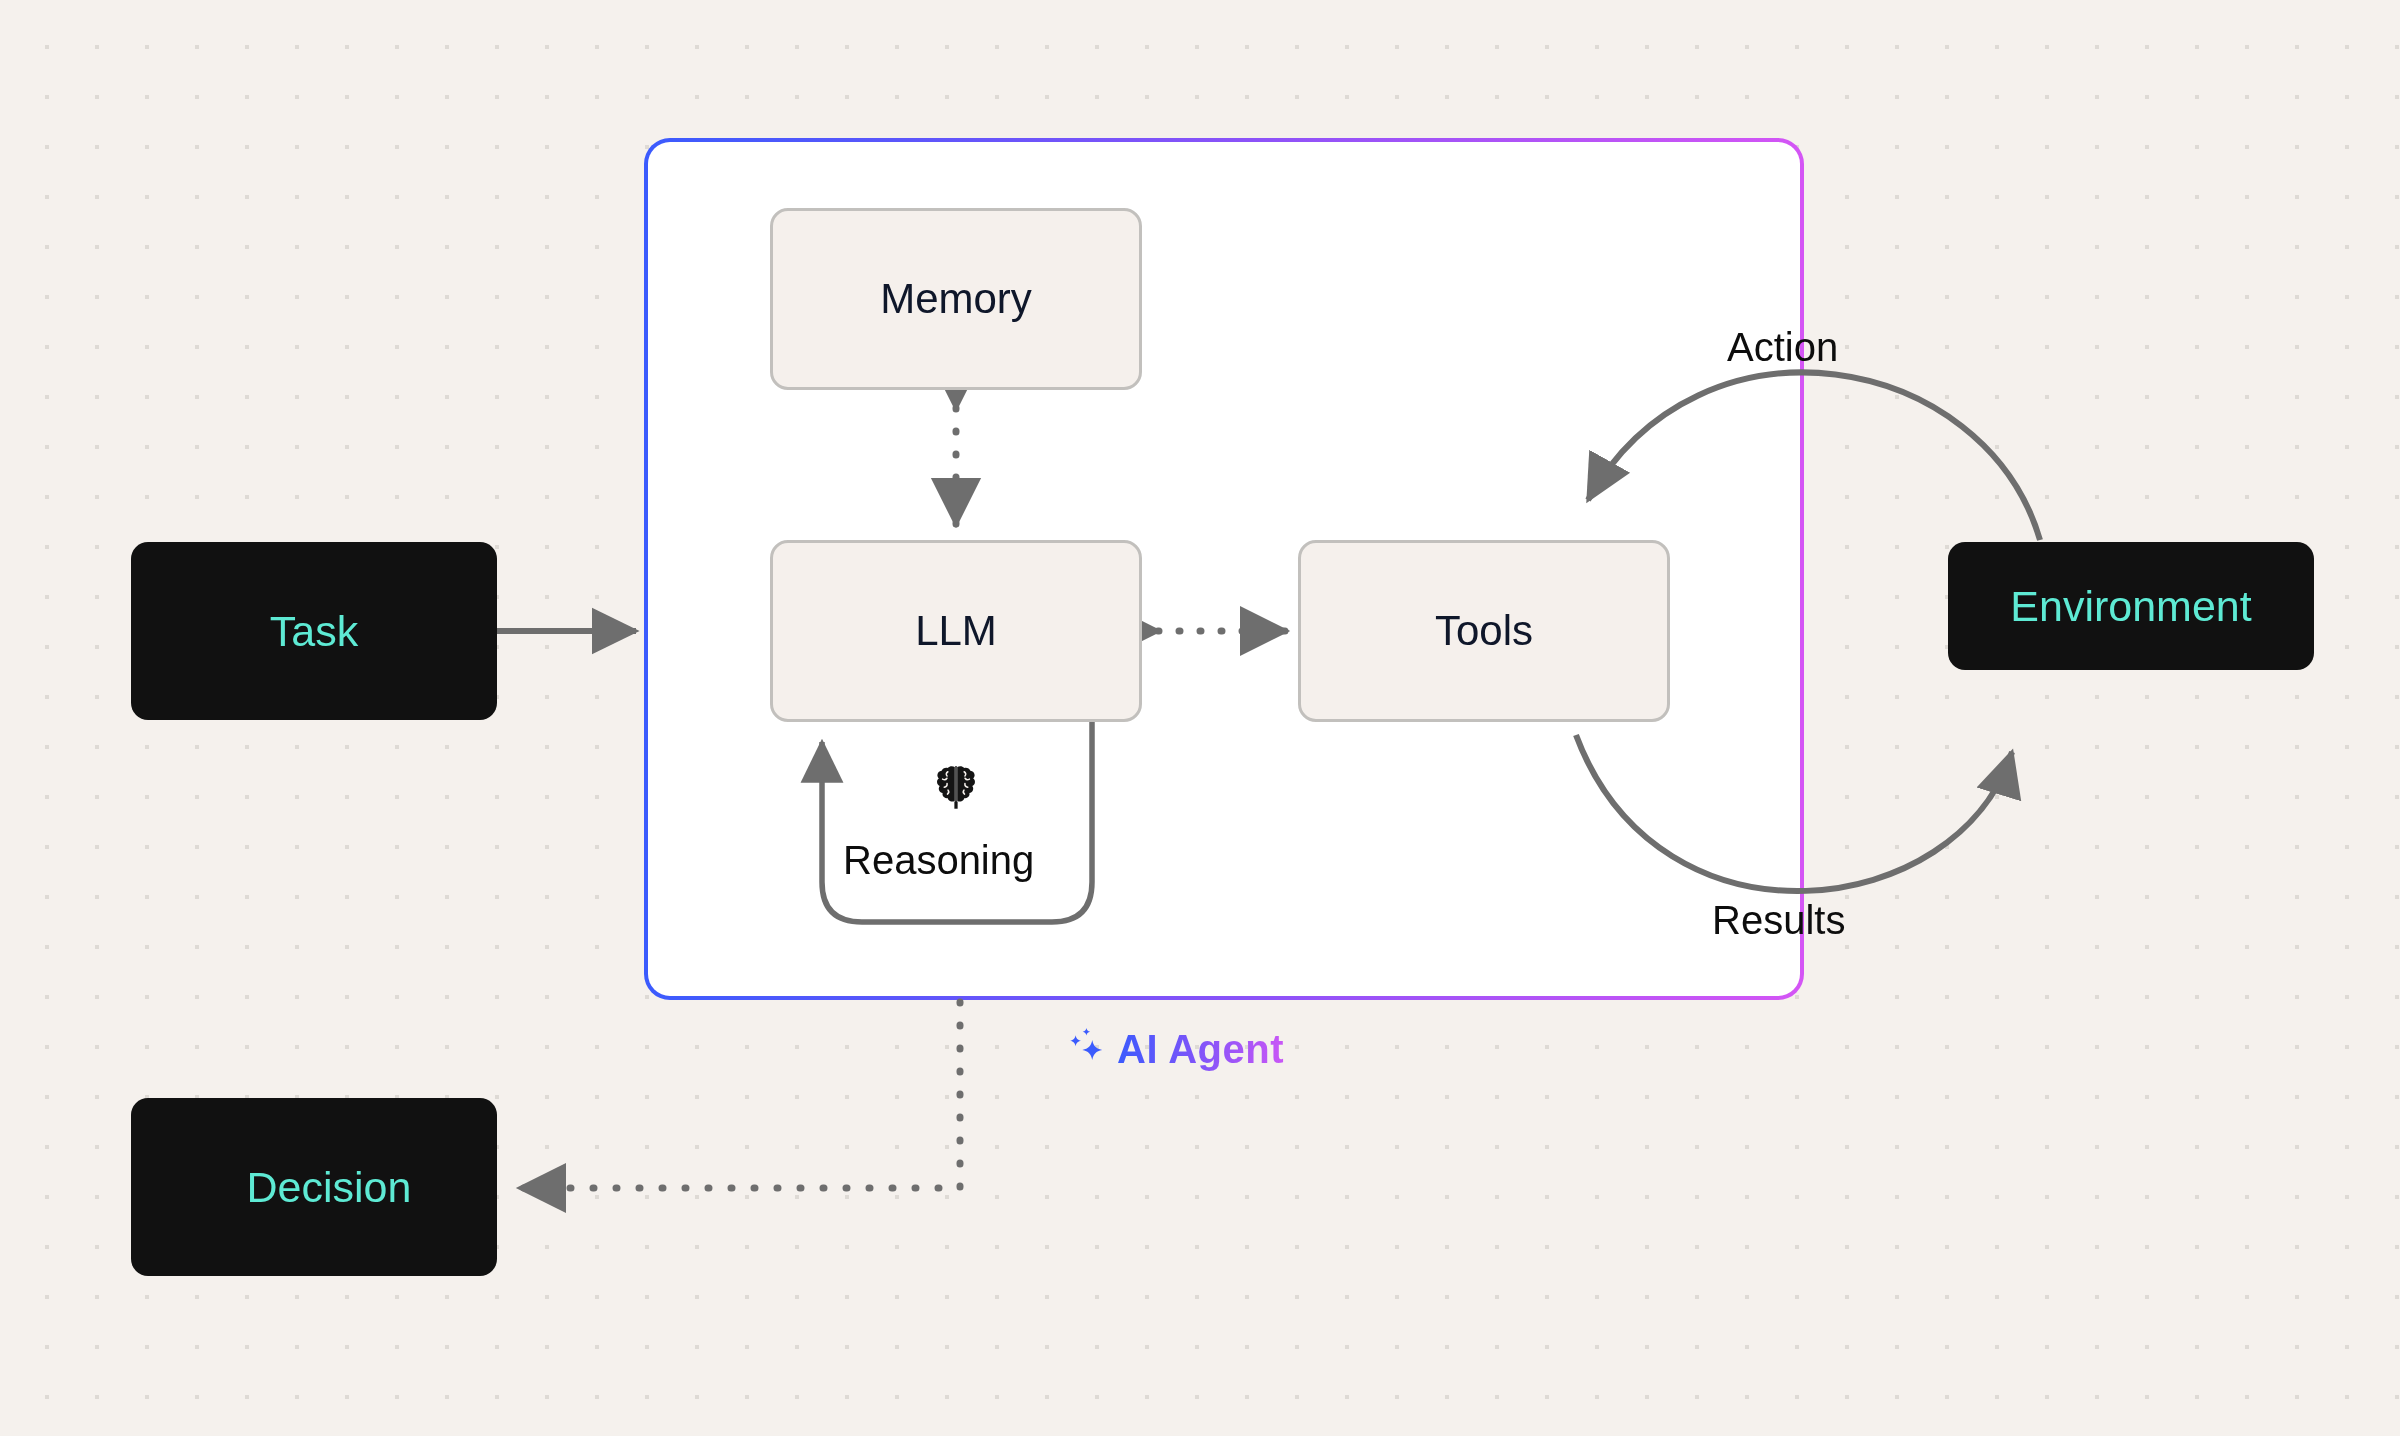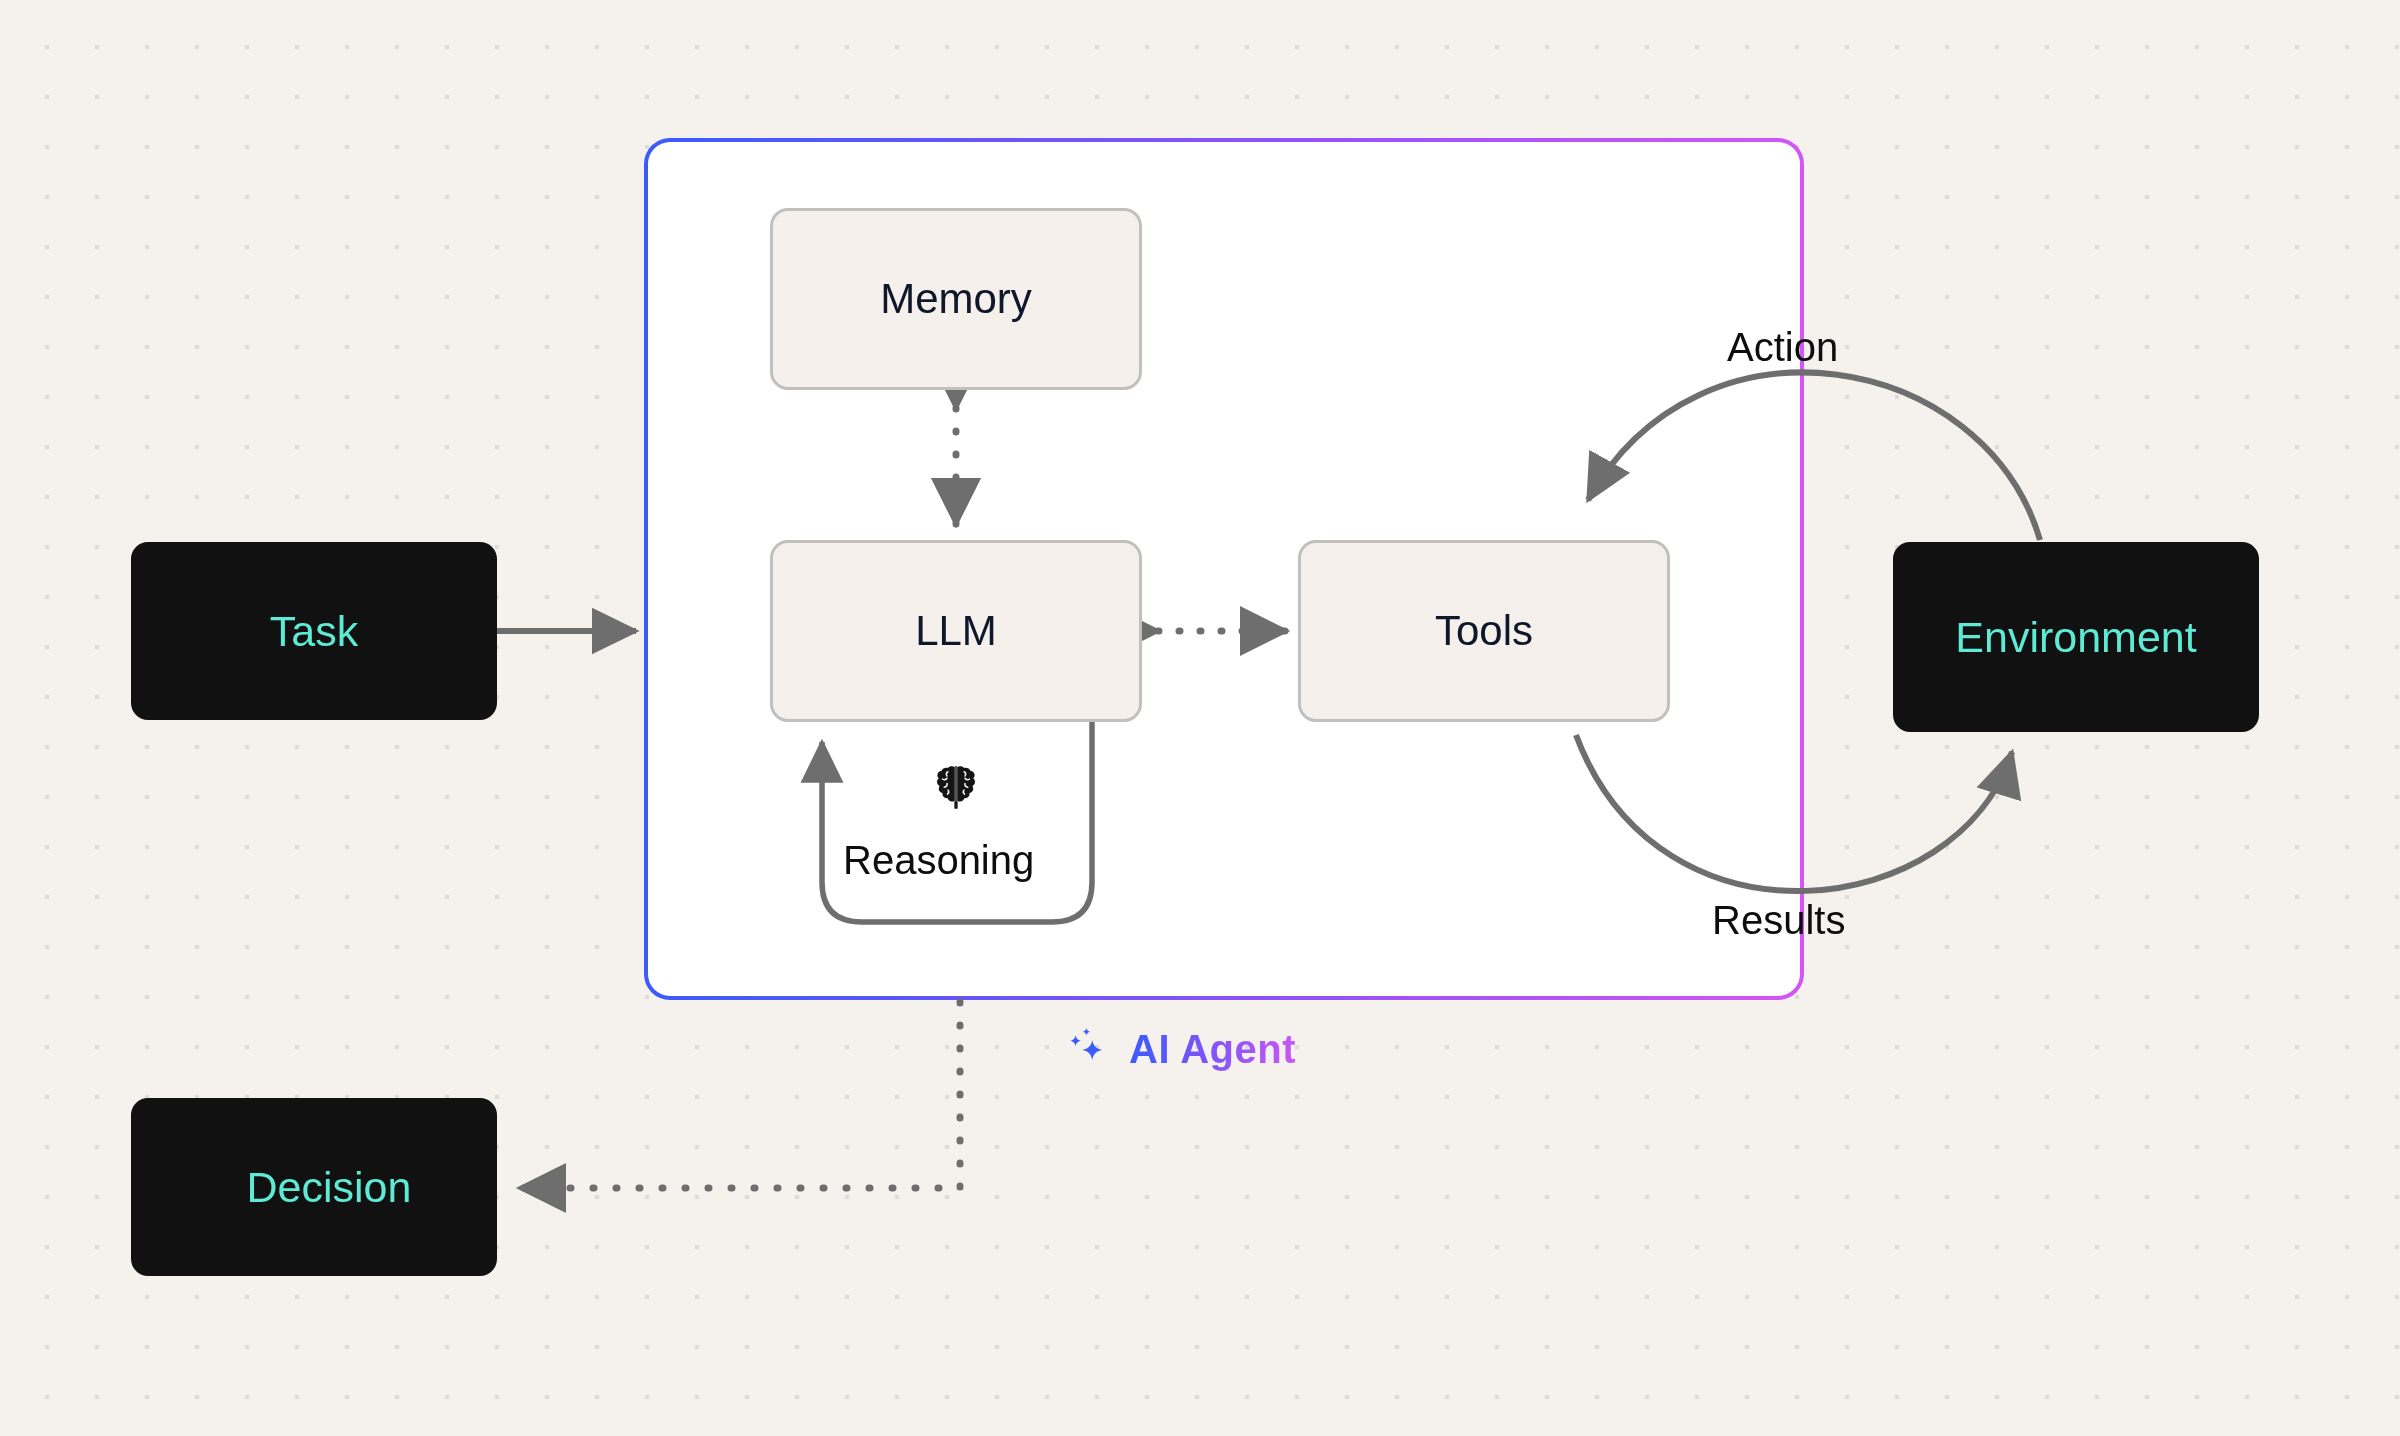--- a/index.html
+++ b/index.html
@@ -78,21 +78,21 @@
     justify-content: center;
     box-sizing: border-box;
   }
   .node-dark span {
     color: #5eead4;
     font-size: 43px;
     font-family: "Liberation Sans", sans-serif;
   }
   #node-task        { left: 131px;  top: 542px;  width: 366px; height: 178px; }
   #node-decision    { left: 131px;  top: 1098px; width: 366px; height: 178px; padding-left: 30px; }
-  #node-environment { left: 1893px; top: 542px;  width: 366px; height: 190px; }
+  #node-environment { left: 1948px; top: 542px;  width: 366px; height: 128px; }
 
   
   .mono-label {
     position: absolute;
     font-family: Liberation Sans, sans-serif;
     font-size: 40px;
     color: #0D0D0D;
     white-space: nowrap;
   }
   #label-action    { left: 1727px; top: 325px; }
@@ -108,21 +108,21 @@
     height: 52px;
   }
 
   
   #agent-caption {
     position: absolute;
     left: 1063px;
     top: 1023px;
     display: flex;
     align-items: center;
-    gap: 14px;
+    gap: 2px;
   }
   #agent-caption .sparkle-icon {
     width: 52px;
     height: 52px;
     display: block;
   }
   #agent-caption .caption-text {
     font-size: 40px;
     font-weight: bold;
     font-family: "Liberation Sans", sans-serif;

